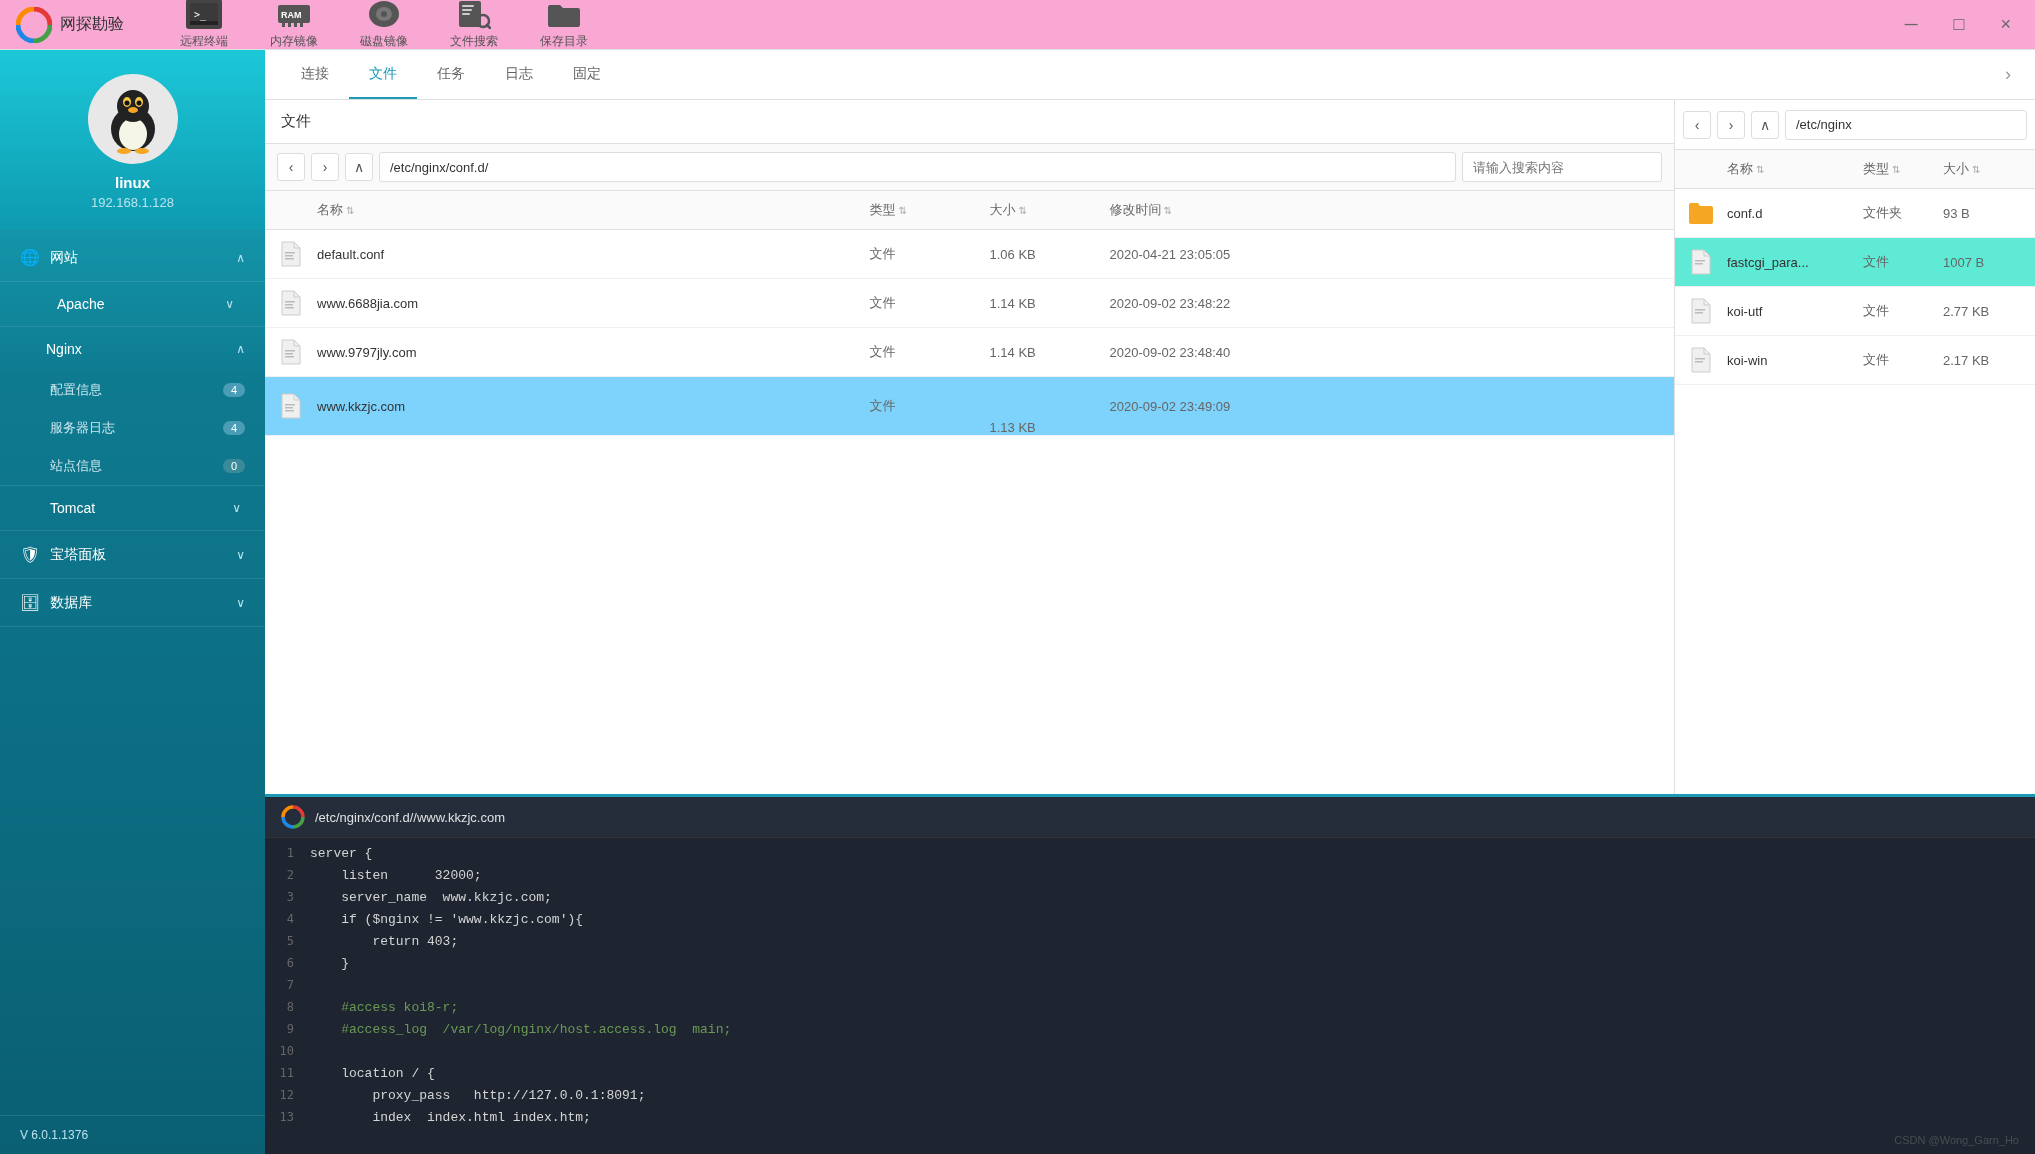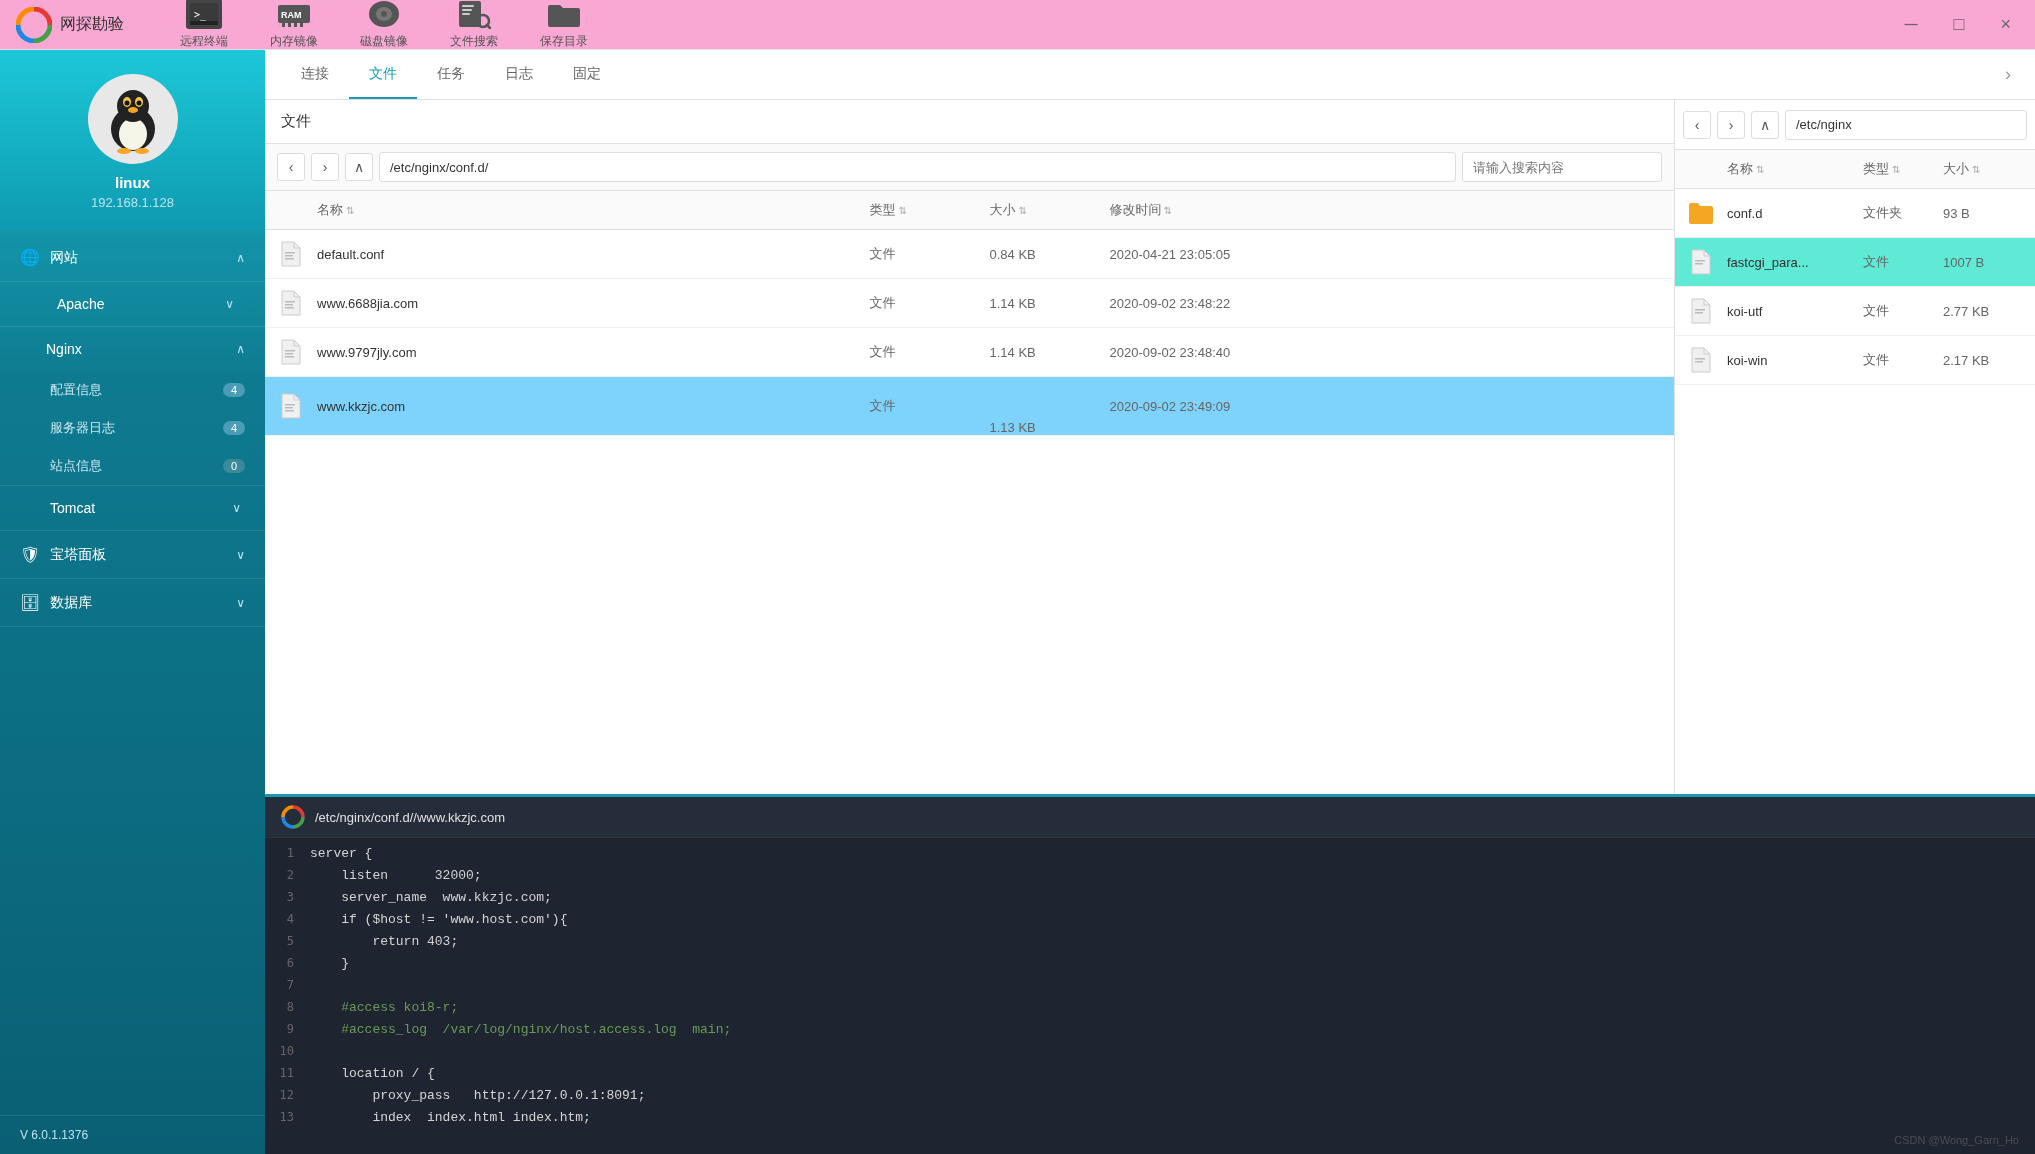--- a/index.html
+++ b/index.html
@@ -247,21 +247,21 @@
       <svg width="22" height="26" viewBox="0 0 22 26">
                       <path d="M2 1 L14 1 L20 7 L20 25 L2 25 Z" fill="#f0f0f0" stroke="#ccc" stroke-width="1"></path>
                       <path d="M14 1 L14 7 L20 7" fill="none" stroke="#ccc" stroke-width="1"></path>
                       <rect x="5" y="11" width="10" height="1.5" fill="#bbb"></rect>
                       <rect x="5" y="14" width="8" height="1.5" fill="#bbb"></rect>
                       <rect x="5" y="17" width="9" height="1.5" fill="#bbb"></rect>
                     </svg>
     </div>
     <div style="color:#333; font-size:13px;">default.conf</div>
     <div style="color:#666; font-size:13px;">文件</div>
-    <div style="color:#666; font-size:13px;">0.84 KB</div>
+    <div style="color:#666; font-size:13px;">1.06 KB</div>
     <div style="color:#666; font-size:13px;">2020-04-21 23:05:05</div>
   </div>
                 <div style="display: grid; grid-template-columns: 40px 1fr 120px 120px 1fr; padding: 10px 12px; border-bottom: 1px solid rgb(240, 240, 240); align-items: center; cursor: pointer; background: rgb(255, 255, 255);">
     <div style="width:28px;height:28px;display:flex;align-items:center;justify-content:center;">
       <svg width="22" height="26" viewBox="0 0 22 26">
                       <path d="M2 1 L14 1 L20 7 L20 25 L2 25 Z" fill="#f0f0f0" stroke="#ccc" stroke-width="1"></path>
                       <path d="M14 1 L14 7 L20 7" fill="none" stroke="#ccc" stroke-width="1"></path>
                       <rect x="5" y="11" width="10" height="1.5" fill="#bbb"></rect>
                       <rect x="5" y="14" width="8" height="1.5" fill="#bbb"></rect>
                       <rect x="5" y="17" width="9" height="1.5" fill="#bbb"></rect>
@@ -406,21 +406,21 @@
               <div style="display: flex; align-items: flex-start; min-height: 22px;">
     <span style="width:45px; text-align:right; padding-right:16px; color:#666; font-size:12px; font-family:monospace; user-select:none; flex-shrink:0;">2</span>
     <span style="color:#d4d4d4; font-size:13px; font-family:'Courier New',monospace; white-space:pre;">    listen      32000;</span>
   </div>
               <div style="display: flex; align-items: flex-start; min-height: 22px;">
     <span style="width:45px; text-align:right; padding-right:16px; color:#666; font-size:12px; font-family:monospace; user-select:none; flex-shrink:0;">3</span>
     <span style="color:#d4d4d4; font-size:13px; font-family:'Courier New',monospace; white-space:pre;">    server_name  www.kkzjc.com;</span>
   </div>
               <div style="display: flex; align-items: flex-start; min-height: 22px;">
     <span style="width:45px; text-align:right; padding-right:16px; color:#666; font-size:12px; font-family:monospace; user-select:none; flex-shrink:0;">4</span>
-    <span style="color:#d4d4d4; font-size:13px; font-family:'Courier New',monospace; white-space:pre;">    if ($host != 'www.host.com'){</span>
+    <span style="color:#d4d4d4; font-size:13px; font-family:'Courier New',monospace; white-space:pre;">    if ($nginx != 'www.kkzjc.com'){</span>
   </div>
               <div style="display: flex; align-items: flex-start; min-height: 22px;">
     <span style="width:45px; text-align:right; padding-right:16px; color:#666; font-size:12px; font-family:monospace; user-select:none; flex-shrink:0;">5</span>
     <span style="color:#d4d4d4; font-size:13px; font-family:'Courier New',monospace; white-space:pre;">        return 403;</span>
   </div>
               <div style="display: flex; align-items: flex-start; min-height: 22px;">
     <span style="width:45px; text-align:right; padding-right:16px; color:#666; font-size:12px; font-family:monospace; user-select:none; flex-shrink:0;">6</span>
     <span style="color:#d4d4d4; font-size:13px; font-family:'Courier New',monospace; white-space:pre;">    }</span>
   </div>
               <div style="display: flex; align-items: flex-start; min-height: 22px;">

